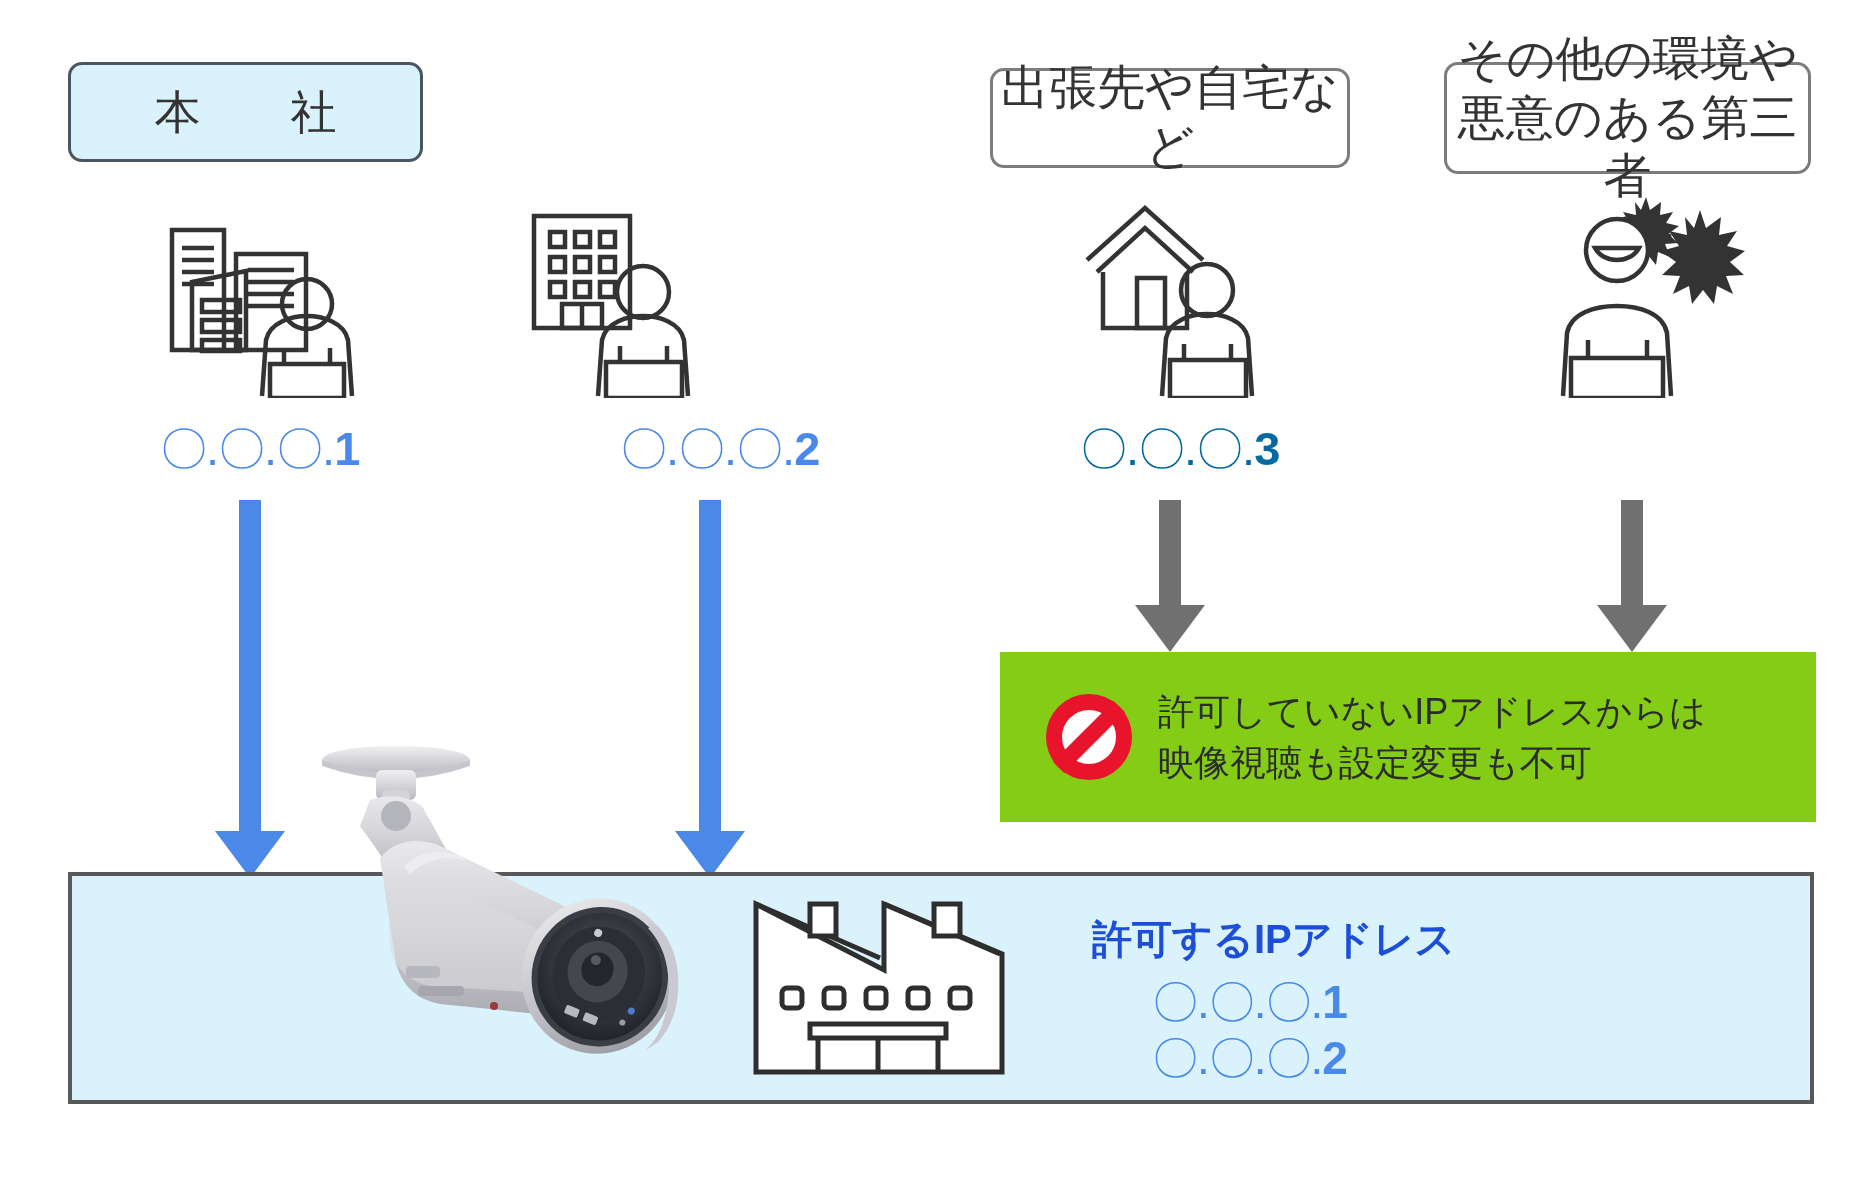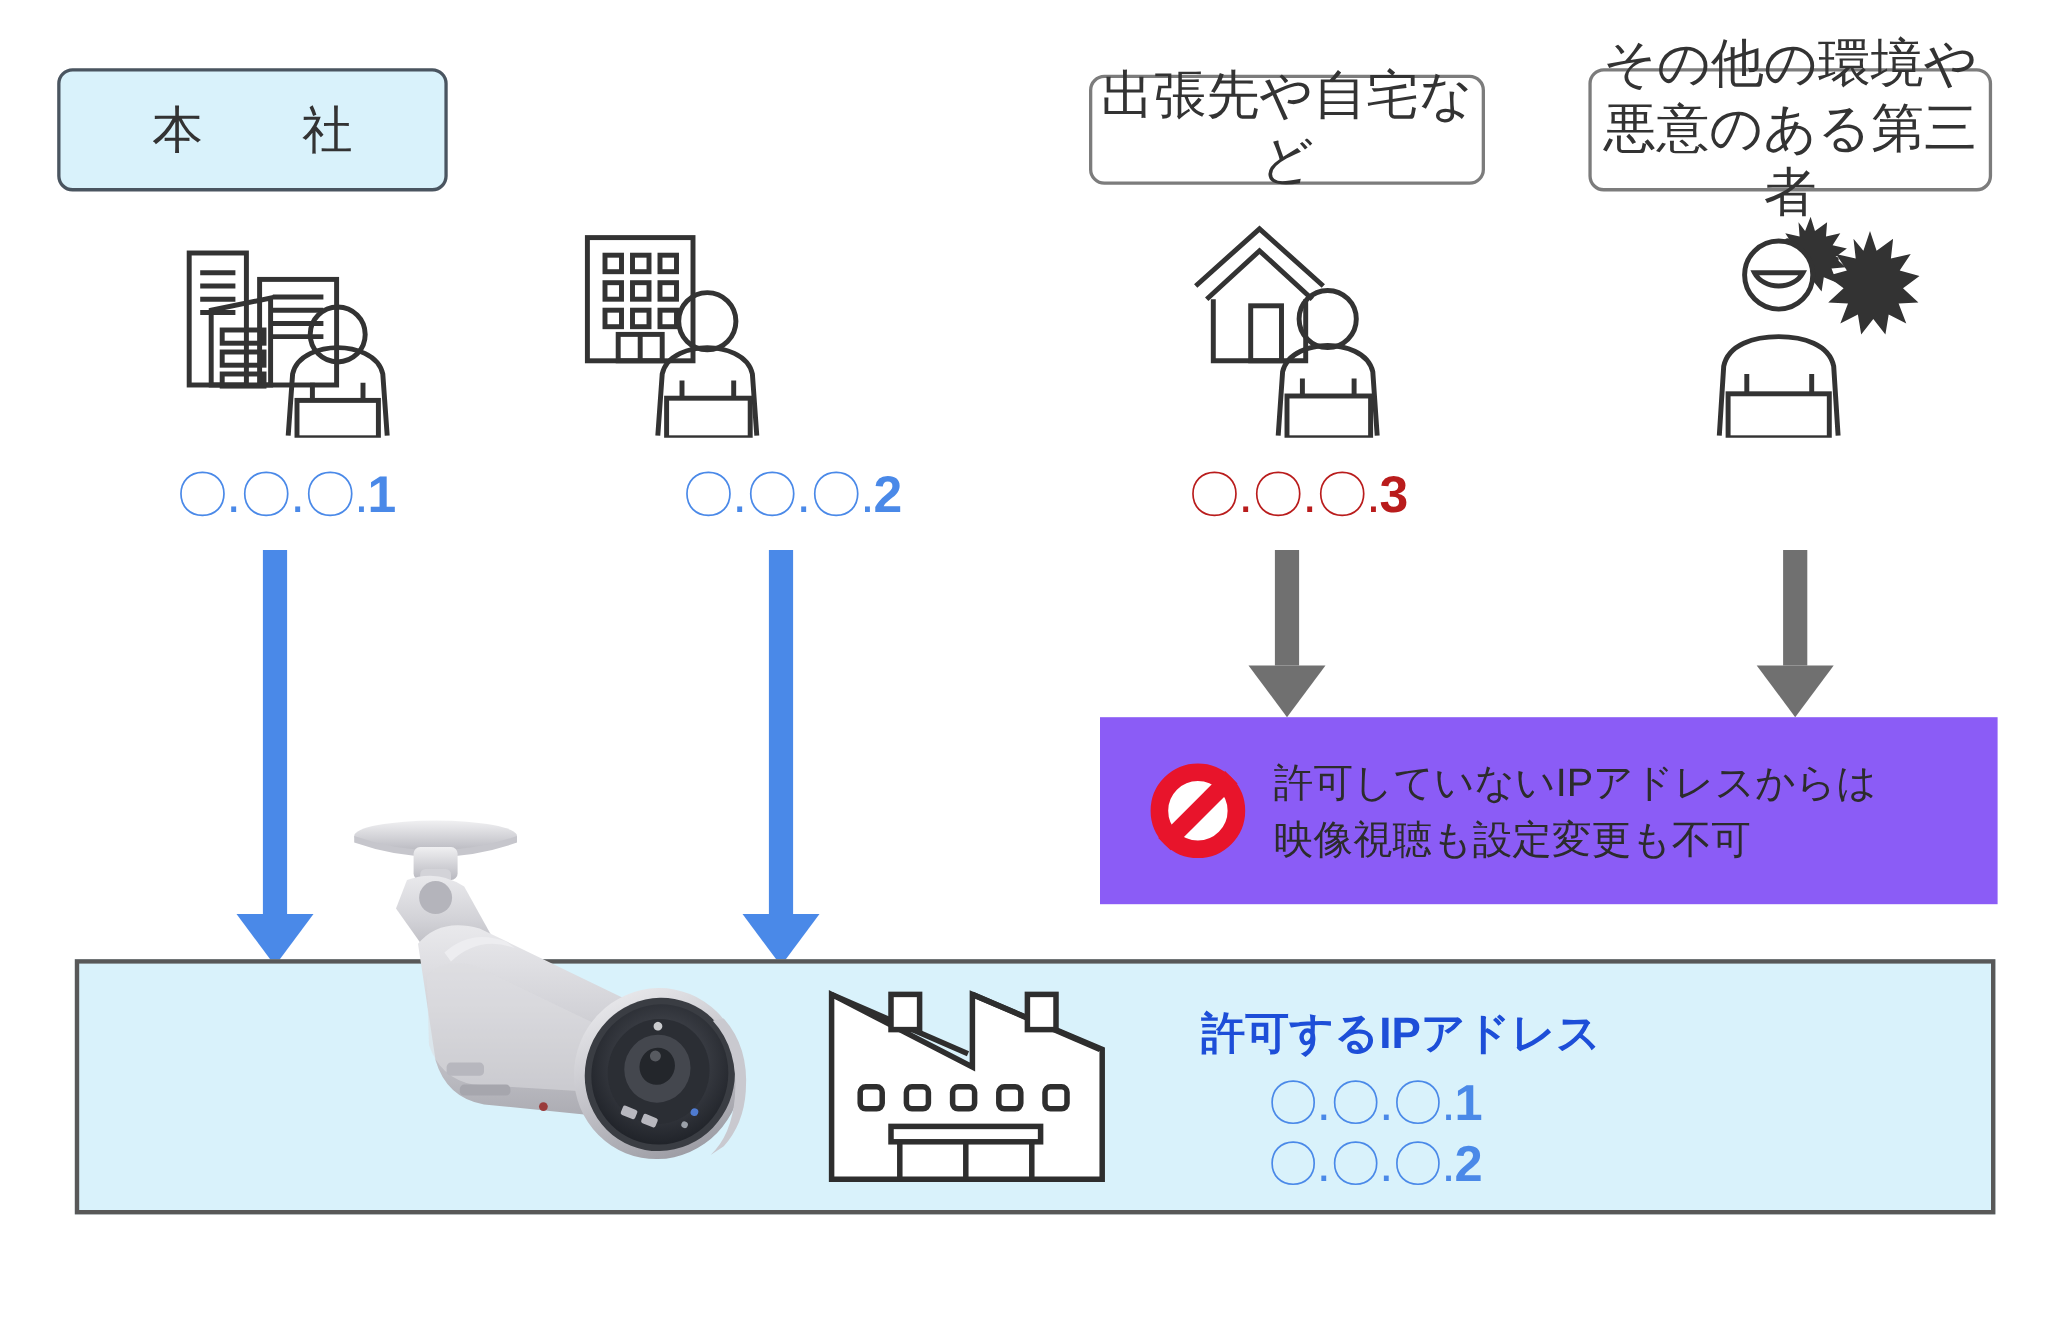--- a/index.html
+++ b/index.html
@@ -17,33 +17,33 @@
     display:flex;align-items:center;justify-content:center;
     text-align:center;line-height:1.22;
     font-weight:400;
   }
   .hdr-box.filled{
     background:#d9f2fb;border:3px solid #4a5560;
   }
   .hdr-box.plain{
     background:#ffffff;border:3px solid #7c7c7c;
   }
-  #hdr0{left:52px;top:62px;width:355px;height:112px;font-size:46px;letter-spacing:22px;text-indent:22px;}
+  #hdr0{left:68px;top:62px;width:355px;height:100px;font-size:46px;letter-spacing:22px;text-indent:22px;}
   #hdr1{left:524px;top:62px;width:355px;height:112px;font-size:46px;letter-spacing:22px;text-indent:22px;}
   #hdr2{left:990px;top:68px;width:360px;height:100px;font-size:48px;}
   #hdr3{left:1444px;top:62px;width:367px;height:112px;font-size:48px;justify-content:flex-end;}
 
   
   .iplabel{
     position:absolute;font-size:47px;font-weight:700;white-space:nowrap;
     letter-spacing:-1px;
   }
   .iplabel .o{font-weight:400;}
   .ip-blue{color:#4a89e8;}
-  .ip-dark{color:#b91c1c;}
+  .ip-dark{color:#0369a1;}
   #ip0{left:160px;top:418px;}
   #ip1{left:620px;top:418px;}
   #ip2{left:1080px;top:418px;}
   #ip3{left:1542px;top:418px;}
 
   
   .arrow{position:absolute;}
   .arrow .shaft{position:absolute;left:50%;transform:translateX(-50%);top:0;}
   .arrow .head{position:absolute;left:50%;transform:translateX(-50%);bottom:0;
     width:0;height:0;border-left:35px solid transparent;border-right:35px solid transparent;}
@@ -56,21 +56,21 @@
   #arr1{left:670px;top:500px;width:80px;height:378px;}
   #arr1 .shaft{height:331px;}
   #arr2{left:1130px;top:500px;width:80px;height:152px;}
   #arr2 .shaft{height:105px;}
   #arr3{left:1592px;top:500px;width:80px;height:152px;}
   #arr3 .shaft{height:105px;}
 
   
   #deny{
     position:absolute;left:1000px;top:652px;width:816px;height:170px;
-    background:#8b5cf6;display:flex;align-items:center;
+    background:#84cc16;display:flex;align-items:center;
   }
   #deny .no-entry{
     position:relative;width:86px;height:86px;margin-left:46px;flex:none;
   }
   #deny .no-entry .ring{
     position:absolute;inset:0;border-radius:50%;
     border:16px solid #e8142b;box-sizing:border-box;background:#ffffff;
   }
   #deny .no-entry .bar{
     position:absolute;left:50%;top:50%;width:86px;height:16px;

